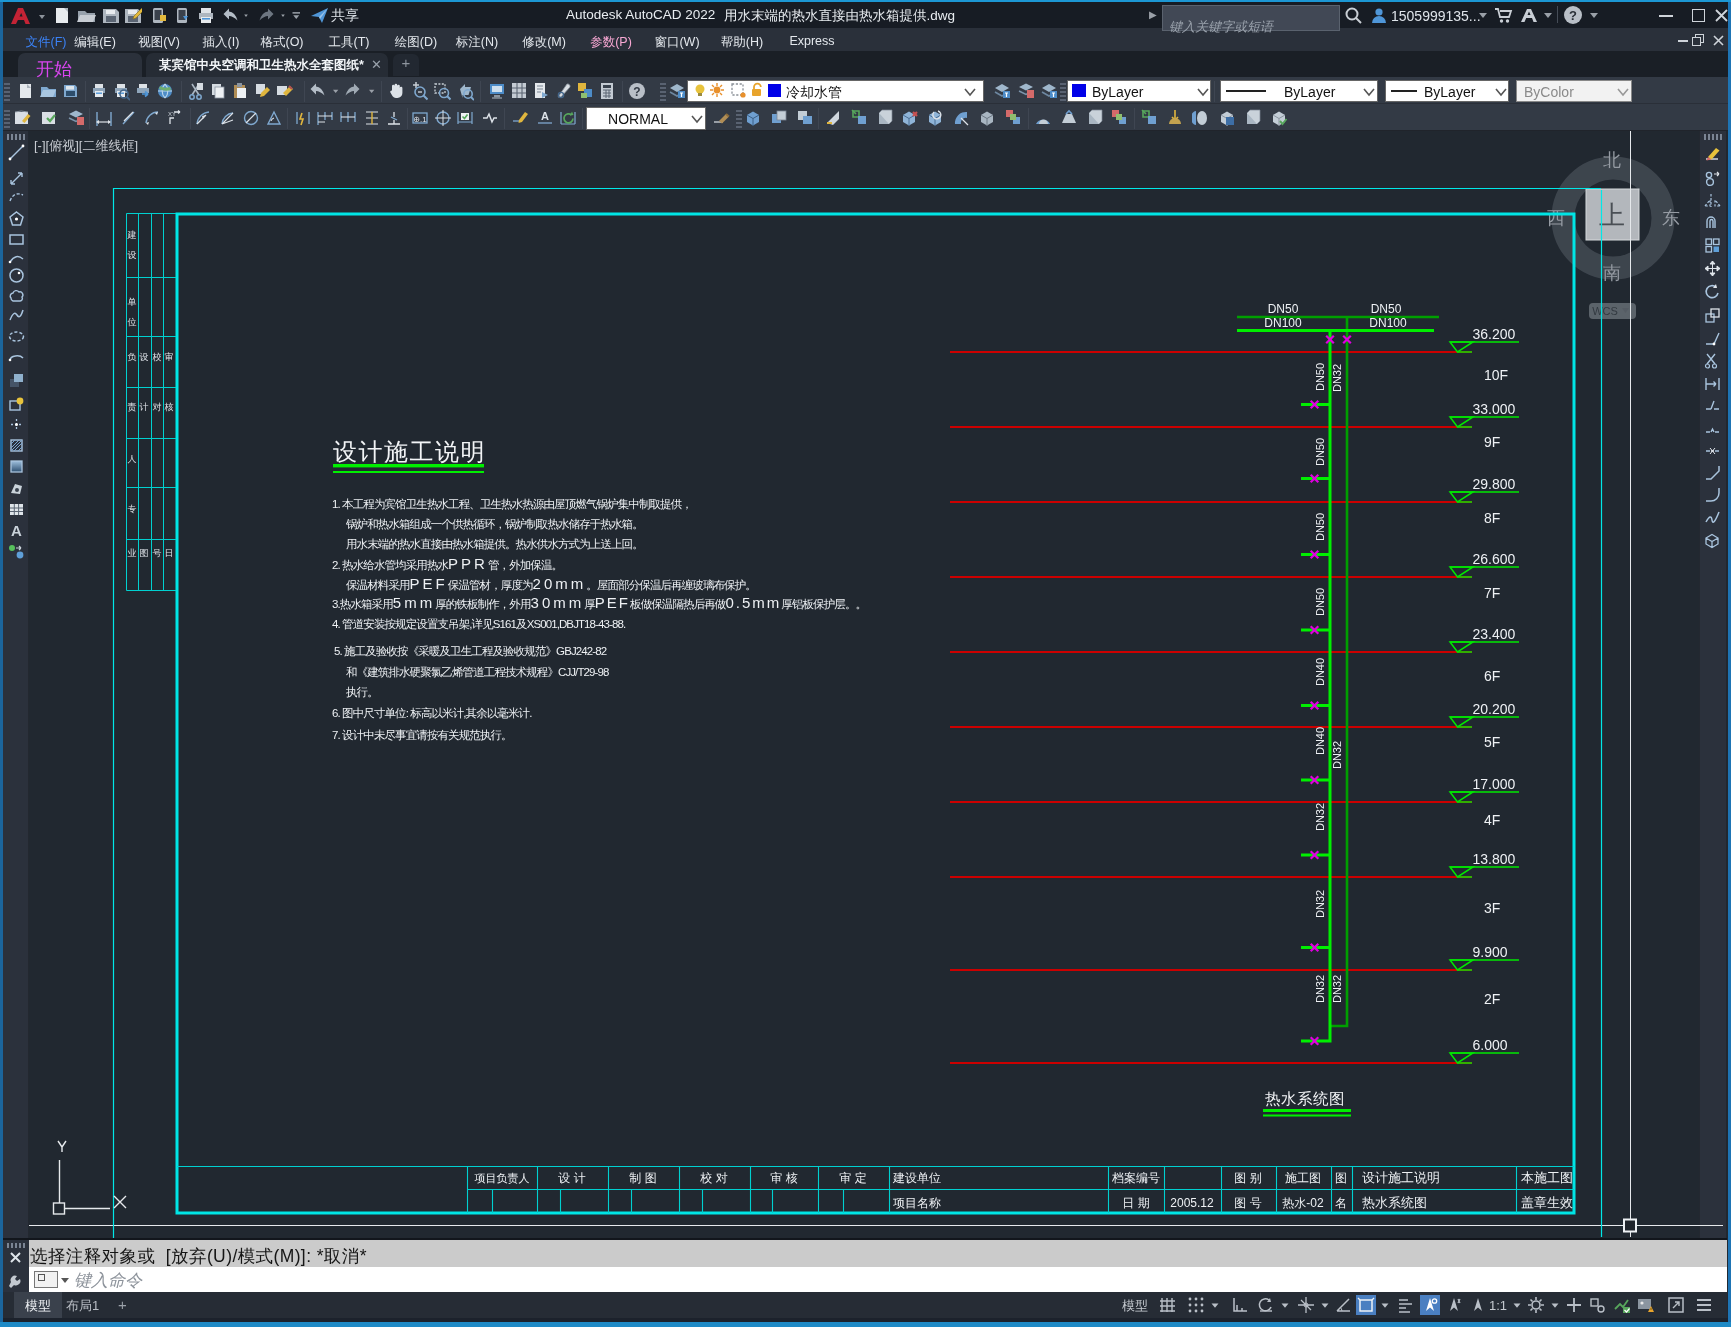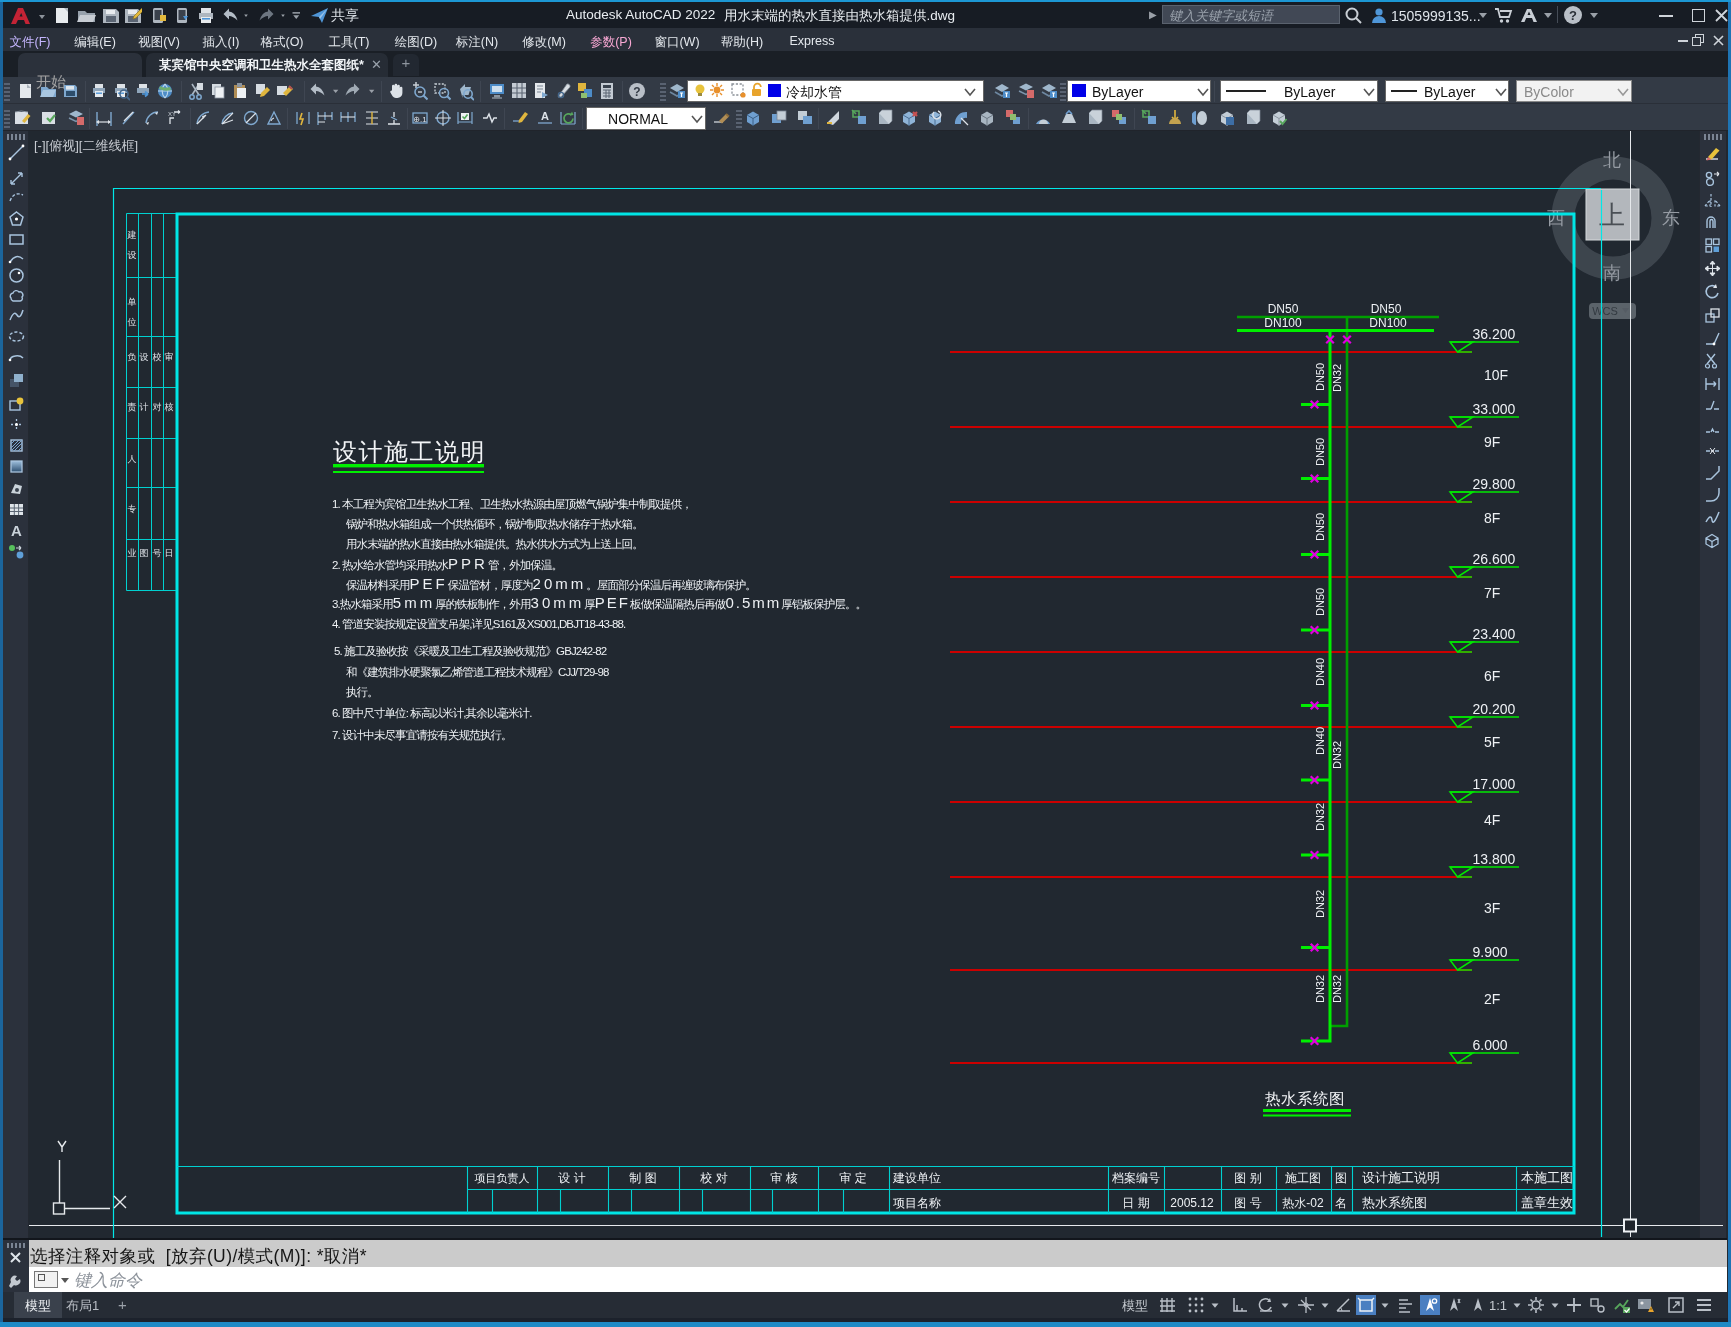--- a/index.html
+++ b/index.html
@@ -81,21 +81,21 @@
     <path d="M3 9 l8 0 -4 5z" fill="#9aa0a8"></path>
   </svg>
 <svg class="a" style="left:309px;top:6px" width="20" height="19" viewBox="0 0 20 19">
     <path d="M2 10 L19 2 L13 17 L10 11z" fill="#4f96d8"></path>
     <path d="M10 11 L19 2 L11 13z" fill="#9cc4e8"></path>
   </svg>
 <div class="a" style="left:331px;top:7px;color:#dfe4ea;font-size:14px">共享</div>
 <div class="a" style="left:566px;top:7px;color:#e9edf1;font-size:13.5px">Autodesk AutoCAD 2022</div>
 <div class="a" style="left:724px;top:7px;color:#e9edf1;font-size:13.5px">用水末端的热水直接由热水箱提供.dwg</div>
 <div class="a" style="left:1149px;top:9px;color:#9aa0a8;font-size:10px">▶</div>
-<div class="a" style="left:1162px;top:5px;width:178px;height:19px;background:#414855;border:1px solid #5a626e;color:#9aa2ac;font-size:13px;font-style:italic;padding:1px 6px">键入关键字或短语</div>
+<div class="a" style="left:1162px;top:5px;width:178px;height:19px;background:#414855;border:1px solid #5a626e;color:#9aa2ac;font-size:13px;font-style:italic;padding:12px 6px">键入关键字或短语</div>
 <svg class="a" style="left:1344px;top:6px" width="20" height="19">
     <circle cx="8" cy="8" r="5.5" fill="none" stroke="#c9ced5" stroke-width="2"></circle>
     <path d="M12 12 l5 5" stroke="#c9ced5" stroke-width="2"></path>
   </svg>
 <svg class="a" style="left:1370px;top:6px" width="18" height="19">
     <circle cx="9" cy="6" r="3.6" fill="#4f96d8"></circle>
     <path d="M2 17 a7 7 0 0 1 14 0z" fill="#4f96d8"></path>
   </svg>
 <div class="a" style="left:1391px;top:8px;color:#dfe4ea;font-size:14px">1505999135...</div>
 <svg class="a" style="left:1478px;top:12px" width="10" height="8">
@@ -118,40 +118,40 @@
     <text x="10" y="15" font-size="13" font-weight="bold" text-anchor="middle" fill="#2a2f37" font-family="Liberation Sans">?</text>
   </svg>
 <svg class="a" style="left:1589px;top:12px" width="10" height="8">
     <path d="M1 1 l8 0 -4 5z" fill="#9aa0a8"></path>
   </svg>
 <div class="a" style="left:1659px;top:15px;width:14px;height:2px;background:#cfd4da"></div>
 <div class="a" style="left:1692px;top:9px;width:13px;height:13px;border:1.5px solid #cfd4da"></div>
 <svg class="a" style="left:1714px;top:8px" width="16" height="16">
     <path d="M2 2 L13 13 M13 2 L2 13" stroke="#cfd4da" stroke-width="1.8"></path>
   </svg>
-<div class="a" style="left:30px;top:34px;color:#c4b5fd;font-size:12.5px;transform:translateX(-50%);white-space:nowrap">文件(F)</div>
+<div class="a" style="left:46px;top:34px;color:#3b82f6;font-size:12.5px;transform:translateX(-50%);white-space:nowrap">文件(F)</div>
 <div class="a" style="left:95px;top:34px;color:#e4e8ed;font-size:12.5px;transform:translateX(-50%);white-space:nowrap">编辑(E)</div>
 <div class="a" style="left:159px;top:34px;color:#e4e8ed;font-size:12.5px;transform:translateX(-50%);white-space:nowrap">视图(V)</div>
 <div class="a" style="left:221px;top:34px;color:#e4e8ed;font-size:12.5px;transform:translateX(-50%);white-space:nowrap">插入(I)</div>
 <div class="a" style="left:282px;top:34px;color:#e4e8ed;font-size:12.5px;transform:translateX(-50%);white-space:nowrap">格式(O)</div>
 <div class="a" style="left:349px;top:34px;color:#e4e8ed;font-size:12.5px;transform:translateX(-50%);white-space:nowrap">工具(T)</div>
 <div class="a" style="left:416px;top:34px;color:#e4e8ed;font-size:12.5px;transform:translateX(-50%);white-space:nowrap">绘图(D)</div>
 <div class="a" style="left:477px;top:34px;color:#e4e8ed;font-size:12.5px;transform:translateX(-50%);white-space:nowrap">标注(N)</div>
 <div class="a" style="left:544px;top:34px;color:#e4e8ed;font-size:12.5px;transform:translateX(-50%);white-space:nowrap">修改(M)</div>
 <div class="a" style="left:611px;top:34px;color:#f9a8d4;font-size:12.5px;transform:translateX(-50%);white-space:nowrap">参数(P)</div>
 <div class="a" style="left:677px;top:34px;color:#e4e8ed;font-size:12.5px;transform:translateX(-50%);white-space:nowrap">窗口(W)</div>
 <div class="a" style="left:742px;top:34px;color:#e4e8ed;font-size:12.5px;transform:translateX(-50%);white-space:nowrap">帮助(H)</div>
 <div class="a" style="left:812px;top:34px;color:#e4e8ed;font-size:12.5px;transform:translateX(-50%);white-space:nowrap">Express</div>
 <div class="a" style="left:1678px;top:40px;width:10px;height:2px;background:#cfd4da"></div>
 <div class="a" style="left:1695px;top:34px;width:9px;height:9px;border:1.5px solid #cfd4da"></div>
 <div class="a" style="left:1692px;top:37px;width:9px;height:9px;border:1.5px solid #cfd4da;background:#2a303a"></div>
 <svg class="a" style="left:1712px;top:34px" width="14" height="14">
     <path d="M2 2 L11 11 M11 2 L2 11" stroke="#cfd4da" stroke-width="1.6"></path>
   </svg>
-<div class="a" style="left:18px;top:53px;width:124px;height:24px;background:#2b313b;border-radius:7px 7px 0 0;color:#a3a3a3;font-size:15px;padding:20px 0 0 18px">开始</div>
+<div class="a" style="left:18px;top:53px;width:124px;height:24px;background:#2b313b;border-radius:7px 7px 0 0;color:#d946ef;font-size:18px;padding:4px 0 0 18px">开始</div>
 <div class="a" style="left:146px;top:53px;width:242px;height:24px;background:#262c35;border-radius:7px 7px 0 0;color:#f2f5f8;font-size:12.5px;font-weight:bold;padding:4px 0 4px 13px;white-space:nowrap">某宾馆中央空调和卫生热水全套图纸*<span style="color:#9aa2ac;font-weight:normal;margin-left:7px;font-size:13px">✕</span></div>
 <div class="a" style="left:393px;top:54px;width:26px;height:22px;background:#222831;border-radius:6px 6px 0 0;color:#8e959e;font-size:15px;text-align:center">+</div>
 <div class="a" style="left:4px;top:81px;width:6px;height:20px;background:repeating-linear-gradient(0deg,#596271 0 2px,#333a45 2px 4px)"></div>
 <svg class="ic" style="left:17px;top:81px" width="18" height="20" viewBox="0 0 18 20">
     <rect x="3" y="3" width="11" height="14" fill="#e4e8ec"></rect>
     <path d="M10 3 l4 4 h-4z" fill="#aab2bb"></path>
   </svg>
 <svg class="ic" style="left:39px;top:81px" width="18" height="20" viewBox="0 0 18 20">
     <path d="M2 6 h6 l2 2 h7 v8 h-15z" fill="#7fa8cf"></path>
     <path d="M4 9 h13 l-3 7 h-13z" fill="#a9c6e0"></path>

